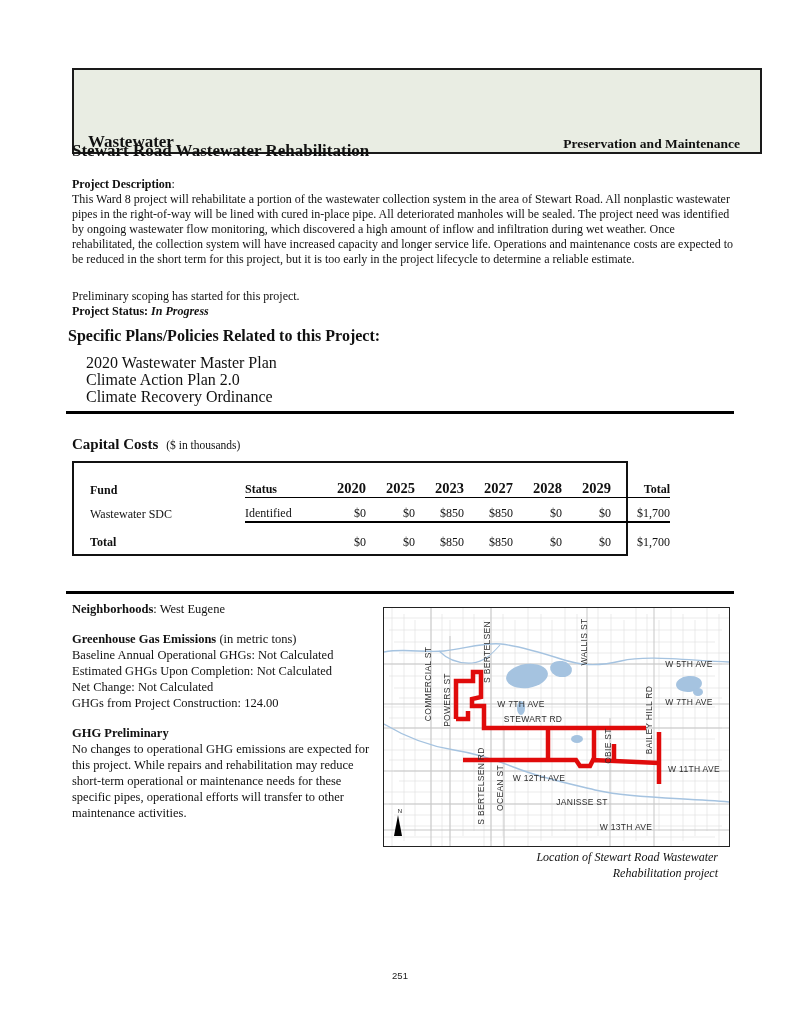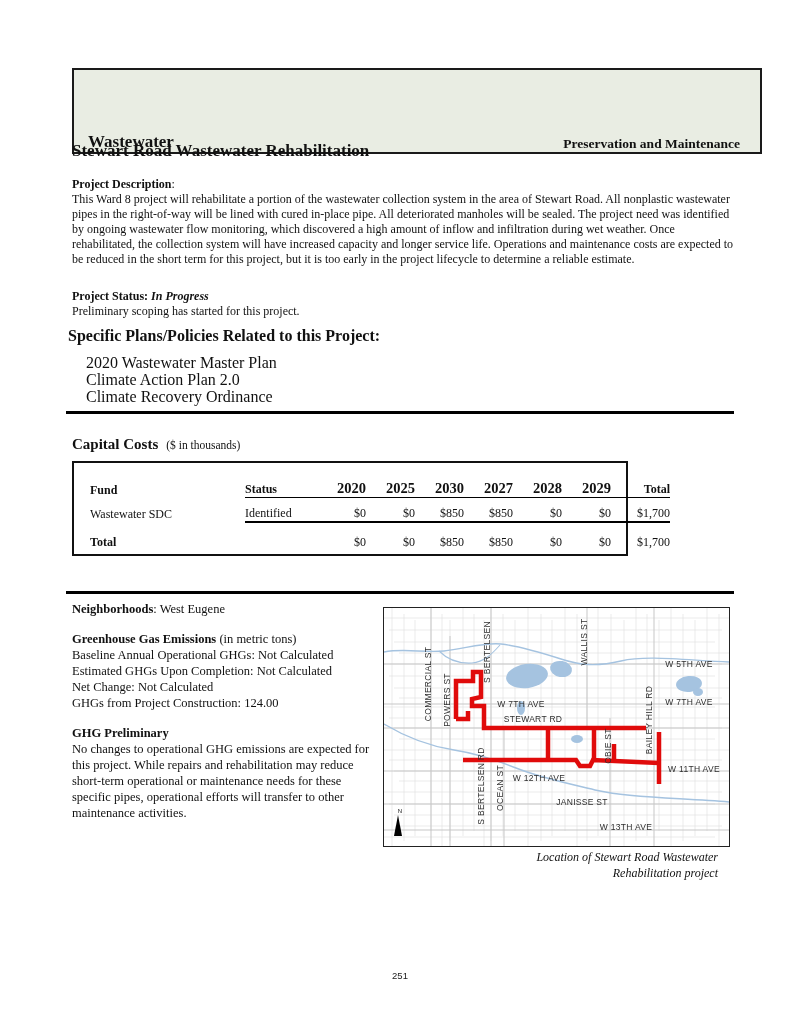--- a/index.html
+++ b/index.html
@@ -67,24 +67,24 @@
 </div>
 
 <div class="abs title">Stewart Road Wastewater Rehabilitation</div>
 
 <div class="abs desc">
   <div><span class="lbl">Project Description</span><span>:</span></div>
   <div>This Ward 8 project will rehabilitate a portion of the wastewater collection system in the area of Stewart Road. All nonplastic wastewater pipes in the right-of-way will be lined with cured in-place pipe. All deteriorated manholes will be sealed. The project need was identified by ongoing wastewater flow monitoring, which discovered a high amount of inflow and infiltration during wet weather. Once rehabilitated, the collection system will have increased capacity and longer service life. Operations and maintenance costs are expected to be reduced in the short term for this project, but it is too early in the project lifecycle to determine a reliable estimate.</div>
 </div>
 
 <div class="abs status">
+  <div>Preliminary scoping has started for this project.</div>
   <div>
     <span class="b">Project Status</span><span class="b">: </span><span class="bi">In Progress</span>
   </div>
-  <div>Preliminary scoping has started for this project.</div>
 </div>
 
 <div class="abs plans">
   <div class="hd">Specific Plans/Policies Related to this Project:</div>
   <div class="plan-item">2020 Wastewater Master Plan</div>
   <div class="plan-item">Climate Action Plan 2.0</div>
   <div class="plan-item">Climate Recovery Ordinance</div>
 </div>
 
 <div class="abs rule rule1"></div>
@@ -105,21 +105,21 @@
         <col class="c-year">
         <col class="c-year">
       <col class="c-total">
     </colgroup>
     <thead>
       <tr>
         <th>Fund</th>
         <th class="hb">Status</th>
         <th class="hb yr">2020</th>
         <th class="hb yr">2025</th>
-        <th class="hb yr">2030</th>
+        <th class="hb yr">2023</th>
         <th class="hb yr">2027</th>
         <th class="hb yr">2028</th>
         <th class="hb yr">2029</th>
         <th class="hb tt">Total</th>
       </tr>
     </thead>
     <tbody>
       <tr>
         <td>Wastewater SDC</td>
         <td>Identified</td>

